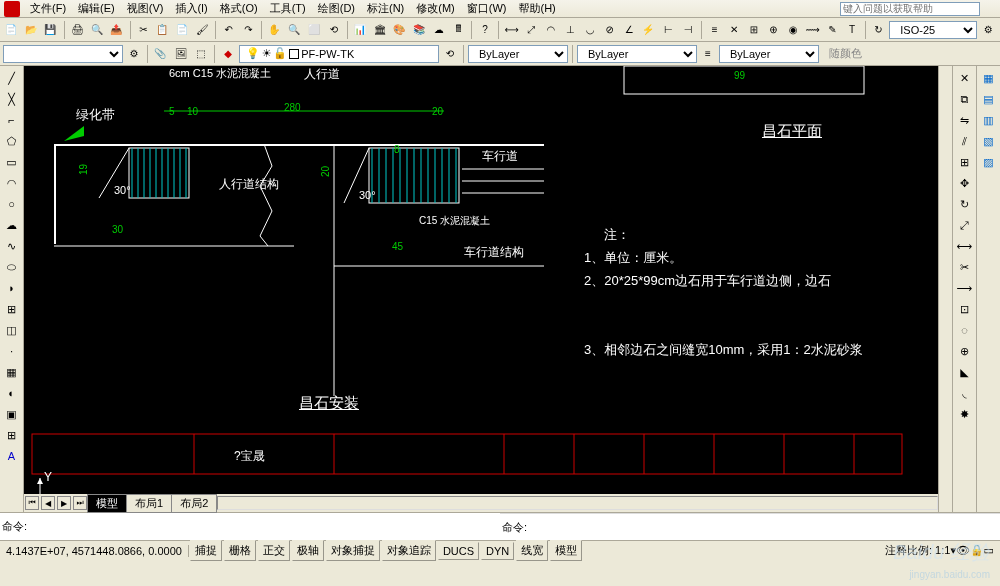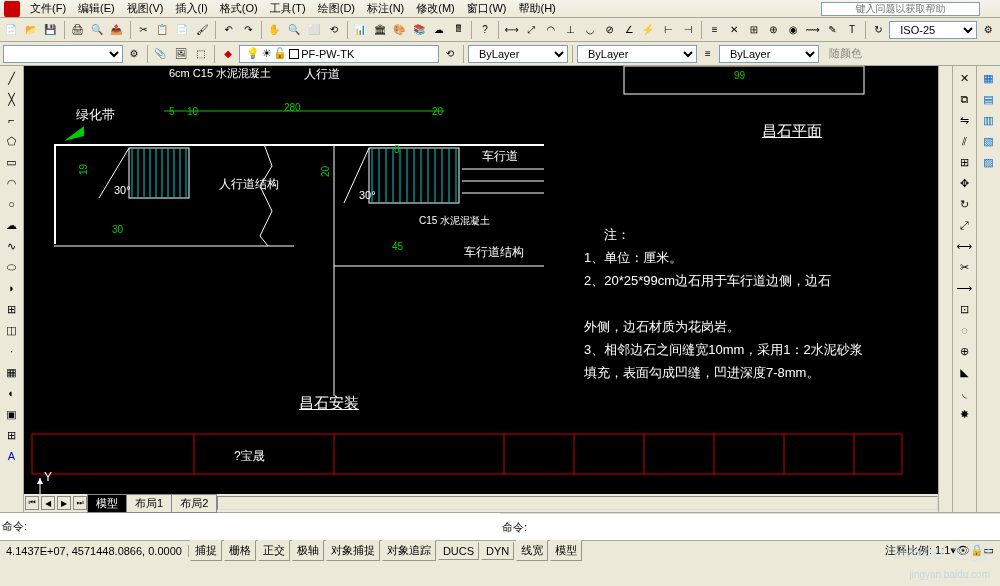--- a/index.html
+++ b/index.html
@@ -1,20 +1,20 @@
 <!DOCTYPE html>
 <html><head>
 <meta charset="utf-8">
 <style>
 * { margin: 0; padding: 0; box-sizing: border-box; font-family: "SimSun", Arial, sans-serif; font-size: 11px; }
 body { width: 1000px; height: 586px; background: #ece9d8; overflow: hidden; position: relative; }
 .menubar { height: 18px; background: linear-gradient(#f5f3ea, #ece9d8); display: flex; align-items: center; border-bottom: 1px solid #aca899; }
 .menubar .logo { width: 16px; height: 16px; margin: 0 4px; background: #c00; border-radius: 2px; }
 .menubar .menu-item { padding: 2px 6px; cursor: pointer; text-align: right; }
-.menubar .help-input { margin-left: auto; width: 159px; height: 14px; font-size: 10px; border: 1px solid #7f9db9; padding: 0 2px; text-align: center; }
+.menubar .help-input { margin-left: auto; width: 140px; height: 14px; font-size: 10px; border: 1px solid #7f9db9; padding: 0 2px; }
 .toolbar { height: 24px; background: #ece9d8; border-bottom: 1px solid #aca899; display: flex; align-items: center; gap: 2px; padding: 0 3px; }
 .tb-btn { width: 18px; height: 18px; border: 1px solid transparent; display: flex; align-items: center; justify-content: center; cursor: pointer; font-size: 10px; }
 .tb-sep { width: 1px; height: 18px; background: #aca899; margin: 0 2px; }
 .tb-dropdown { height: 18px; border: 1px solid #7f9db9; background: #fff; font-size: 11px; padding: 0 6px; }
 .workspace { display: flex; height: 446px; }
 .left-tools { width: 24px; background: #ece9d8; border-right: 1px solid #aca899; display: flex; flex-direction: column; gap: 1px; padding-top: 2px; }
 .right-tools { width: 24px; background: #ece9d8; border-left: 1px solid #aca899; display: flex; flex-direction: column; gap: 1px; padding-top: 2px; }
 .right-tools2 { width: 24px; background: #ece9d8; border-left: 1px solid #aca899; display: flex; flex-direction: column; gap: 1px; padding-top: 2px; }
 .side-btn { width: 20px; height: 20px; margin: 0 auto; display: flex; align-items: center; justify-content: center; cursor: pointer; font-size: 11px; }
 .canvas-wrap { flex: 1; display: flex; flex-direction: column; background: #000; position: relative; }
@@ -250,23 +250,21 @@
       <span class="canvas-text" style="left:395px;top:148px;font-size:10px">C15 水泥混凝土</span>
       <span class="canvas-text" style="left:368px;top:175px;color:#0c0;font-size:10px">45</span>
       <span class="canvas-text" style="left:440px;top:178px">车行道结构</span>
       <span class="canvas-text underline" style="left:275px;top:328px;font-size:15px">昌石安装</span>
       <span class="canvas-text underline" style="left:738px;top:56px;font-size:15px">昌石平面</span>
       <span class="canvas-text" style="left:710px;top:4px;color:#0c0;font-size:10px">99</span>
 
       <span class="canvas-text" style="left:580px;top:160px;font-size:13px">注：</span>
       <span class="canvas-text" style="left:560px;top:183px;font-size:13px">1、单位：厘米。</span>
       <span class="canvas-text" style="left:560px;top:206px;font-size:13px">2、20*25*99cm边石用于车行道边侧，边石</span>
-      <span class="canvas-text" style="left:560px;top:252px;font-size:13px">外侧，边石材质为花岗岩。</span>
       <span class="canvas-text" style="left:560px;top:275px;font-size:13px">3、相邻边石之间缝宽10mm，采用1：2水泥砂浆</span>
-      <span class="canvas-text" style="left:560px;top:298px;font-size:13px">填充，表面勾成凹缝，凹进深度7-8mm。</span>
 
       <span class="canvas-text" style="left:210px;top:382px">?宝晟</span>
 
       <div class="ucs">
         <svg width="50" height="50">
           <line x1="8" y1="42" x2="48" y2="42" stroke="#fff"></line>
           <polygon points="48,42 42,39 42,45" fill="#fff"></polygon>
           <line x1="8" y1="42" x2="8" y2="4" stroke="#fff"></line>
           <polygon points="8,4 5,10 11,10" fill="#fff"></polygon>
           <rect x="5" y="39" width="6" height="6" fill="none" stroke="#fff"></rect>

